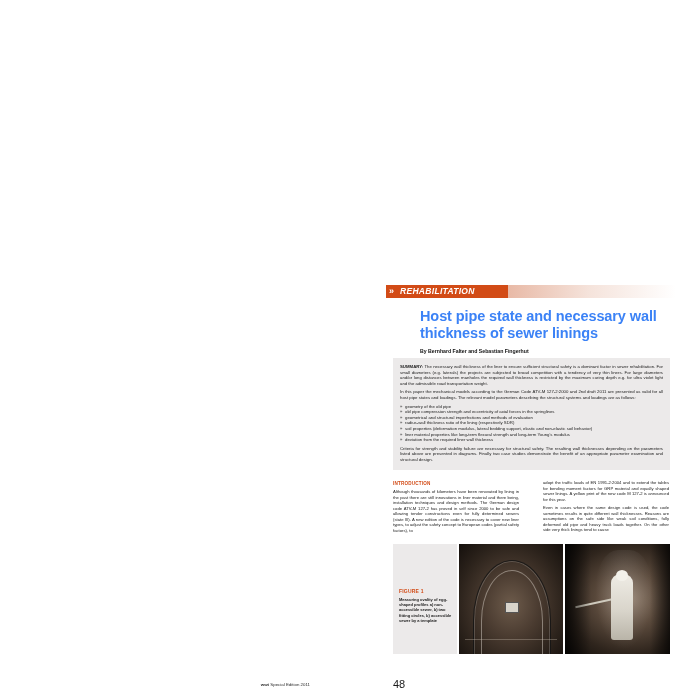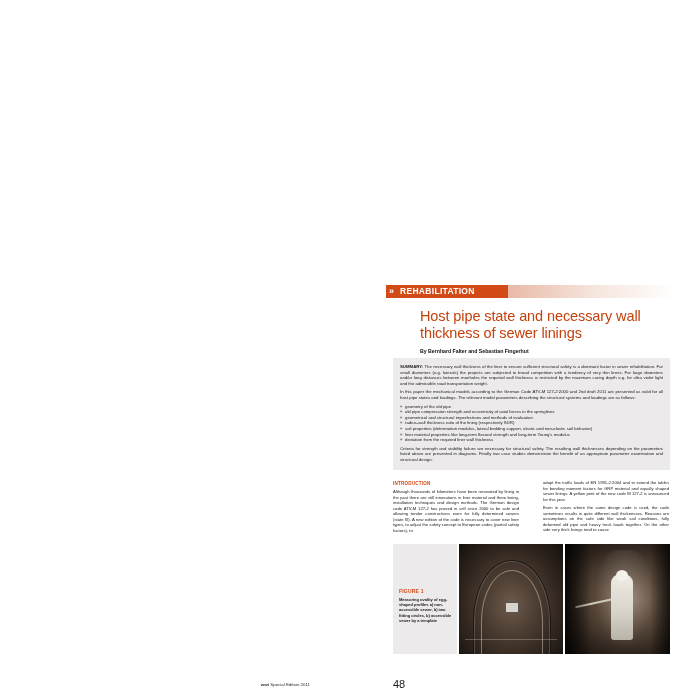--- a/index.html
+++ b/index.html
@@ -54,32 +54,33 @@
   }
   .rubric-label {
     position: absolute;
     left: 14px;
     top: 1px;
     color: #ffffff;
     font-size: 8.5px;
     line-height: 11px;
     font-weight: bold;
     letter-spacing: 0.3px;
+    font-style: italic;
   }
 
   
   .title {
     position: absolute;
     left: 240px;
     top: 188px;
     width: 250px;
     font-size: 14.5px;
     line-height: 17px;
-    font-weight: normal;
-    color: #c2410c;
+    font-weight: bold;
+    color: #3b82f6;
     letter-spacing: -0.1px;
   }
   .byline {
     position: absolute;
     left: 240px;
     top: 228px;
     width: 250px;
     font-size: 5.2px;
     line-height: 7px;
     font-weight: bold;

